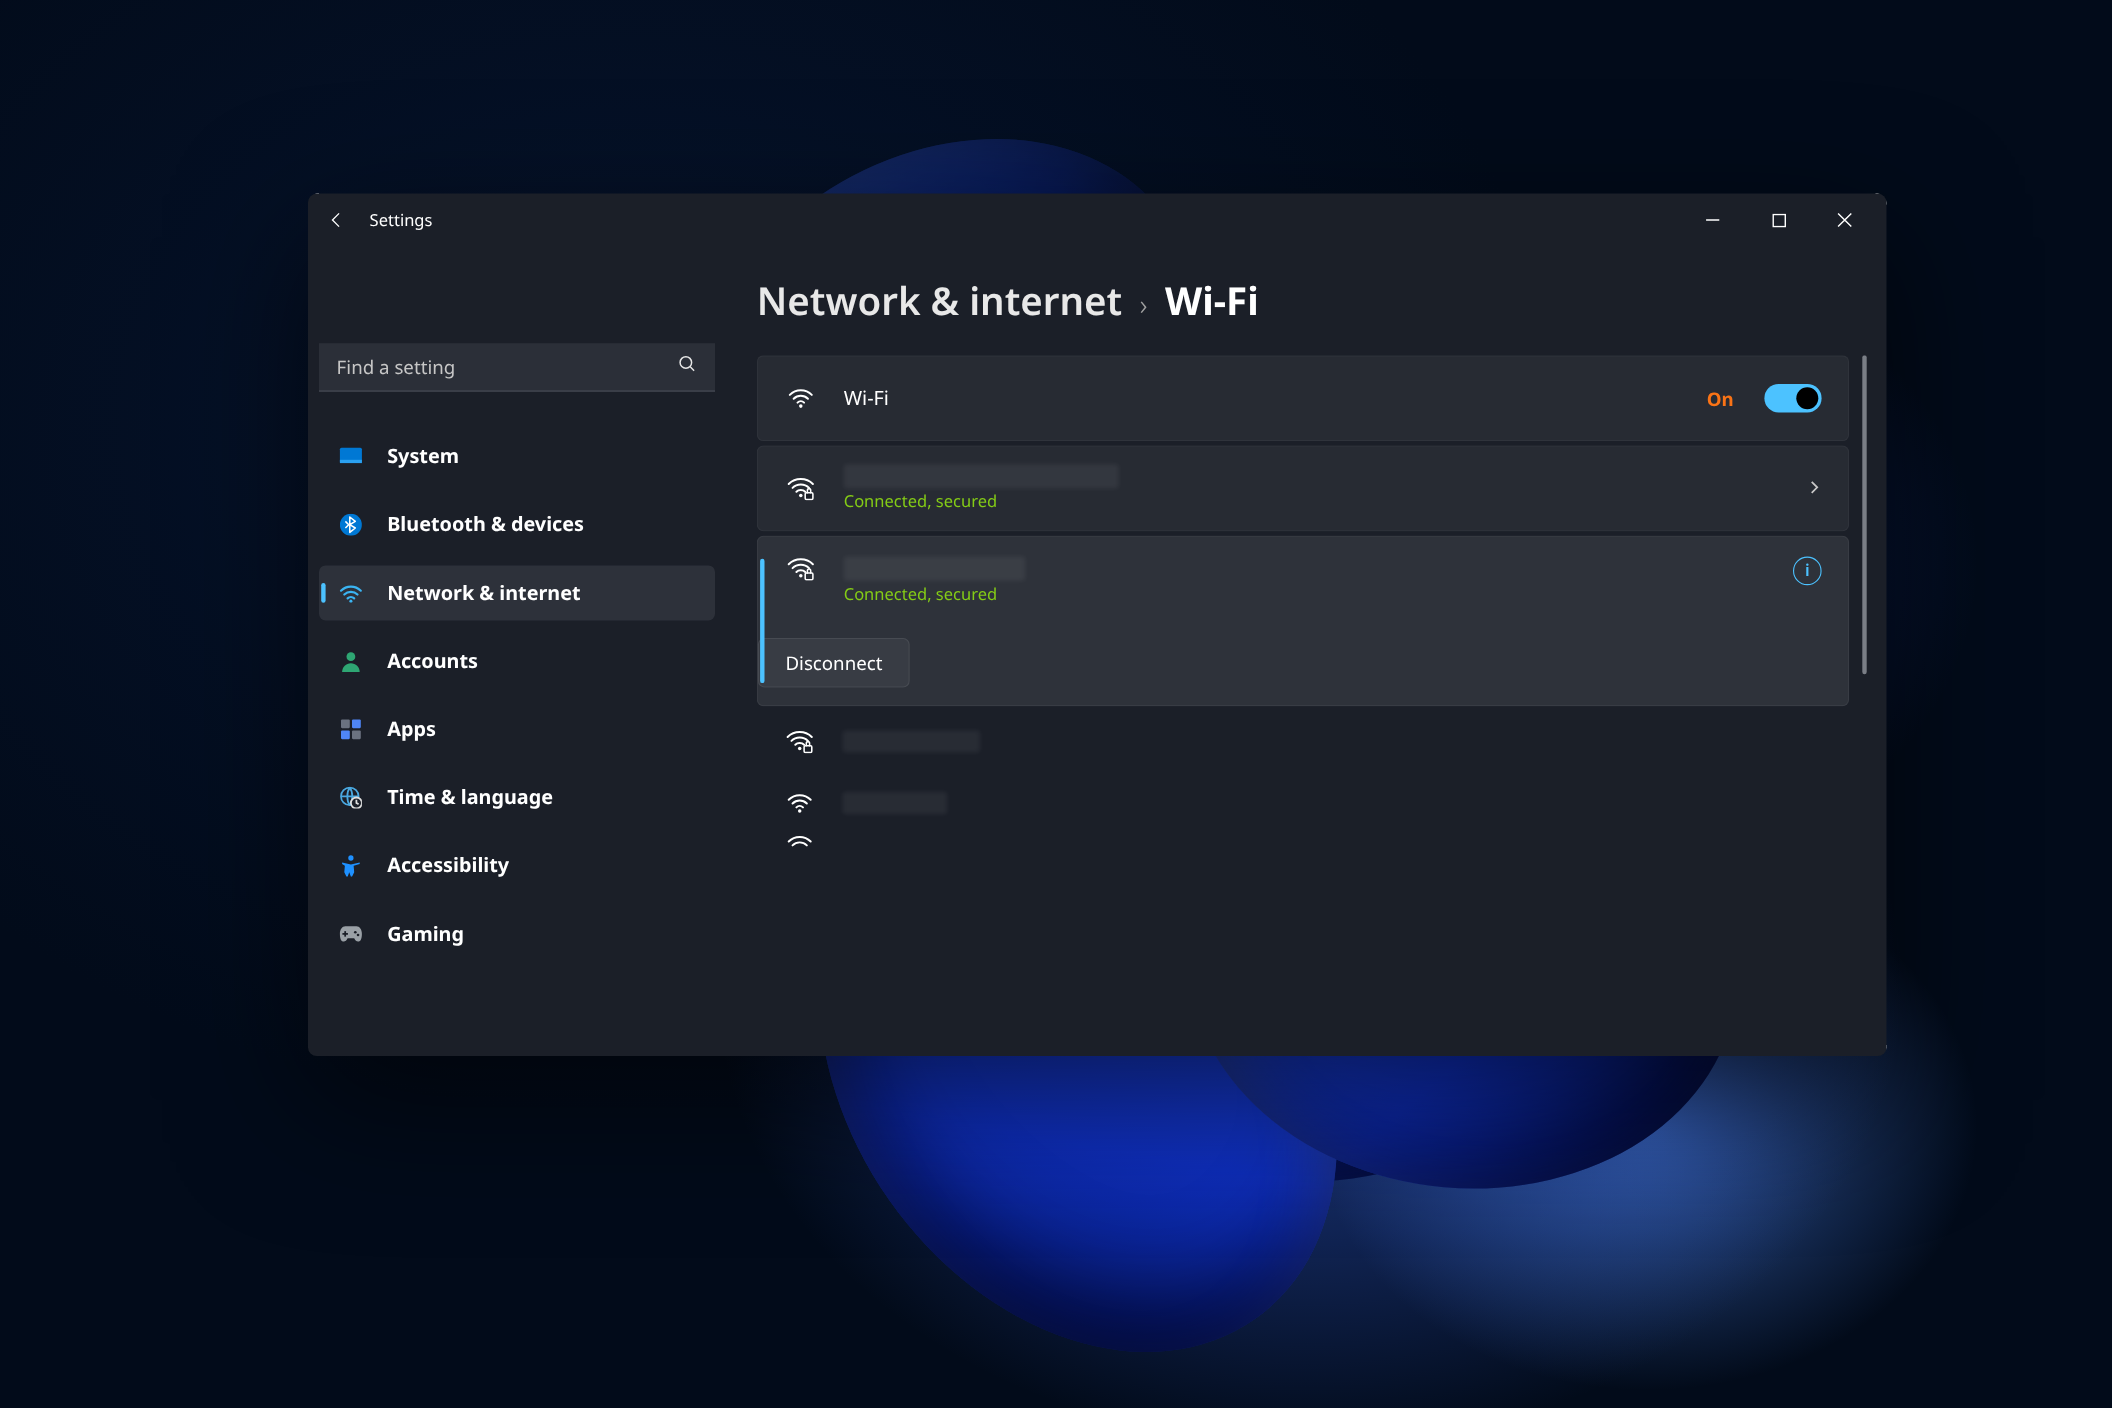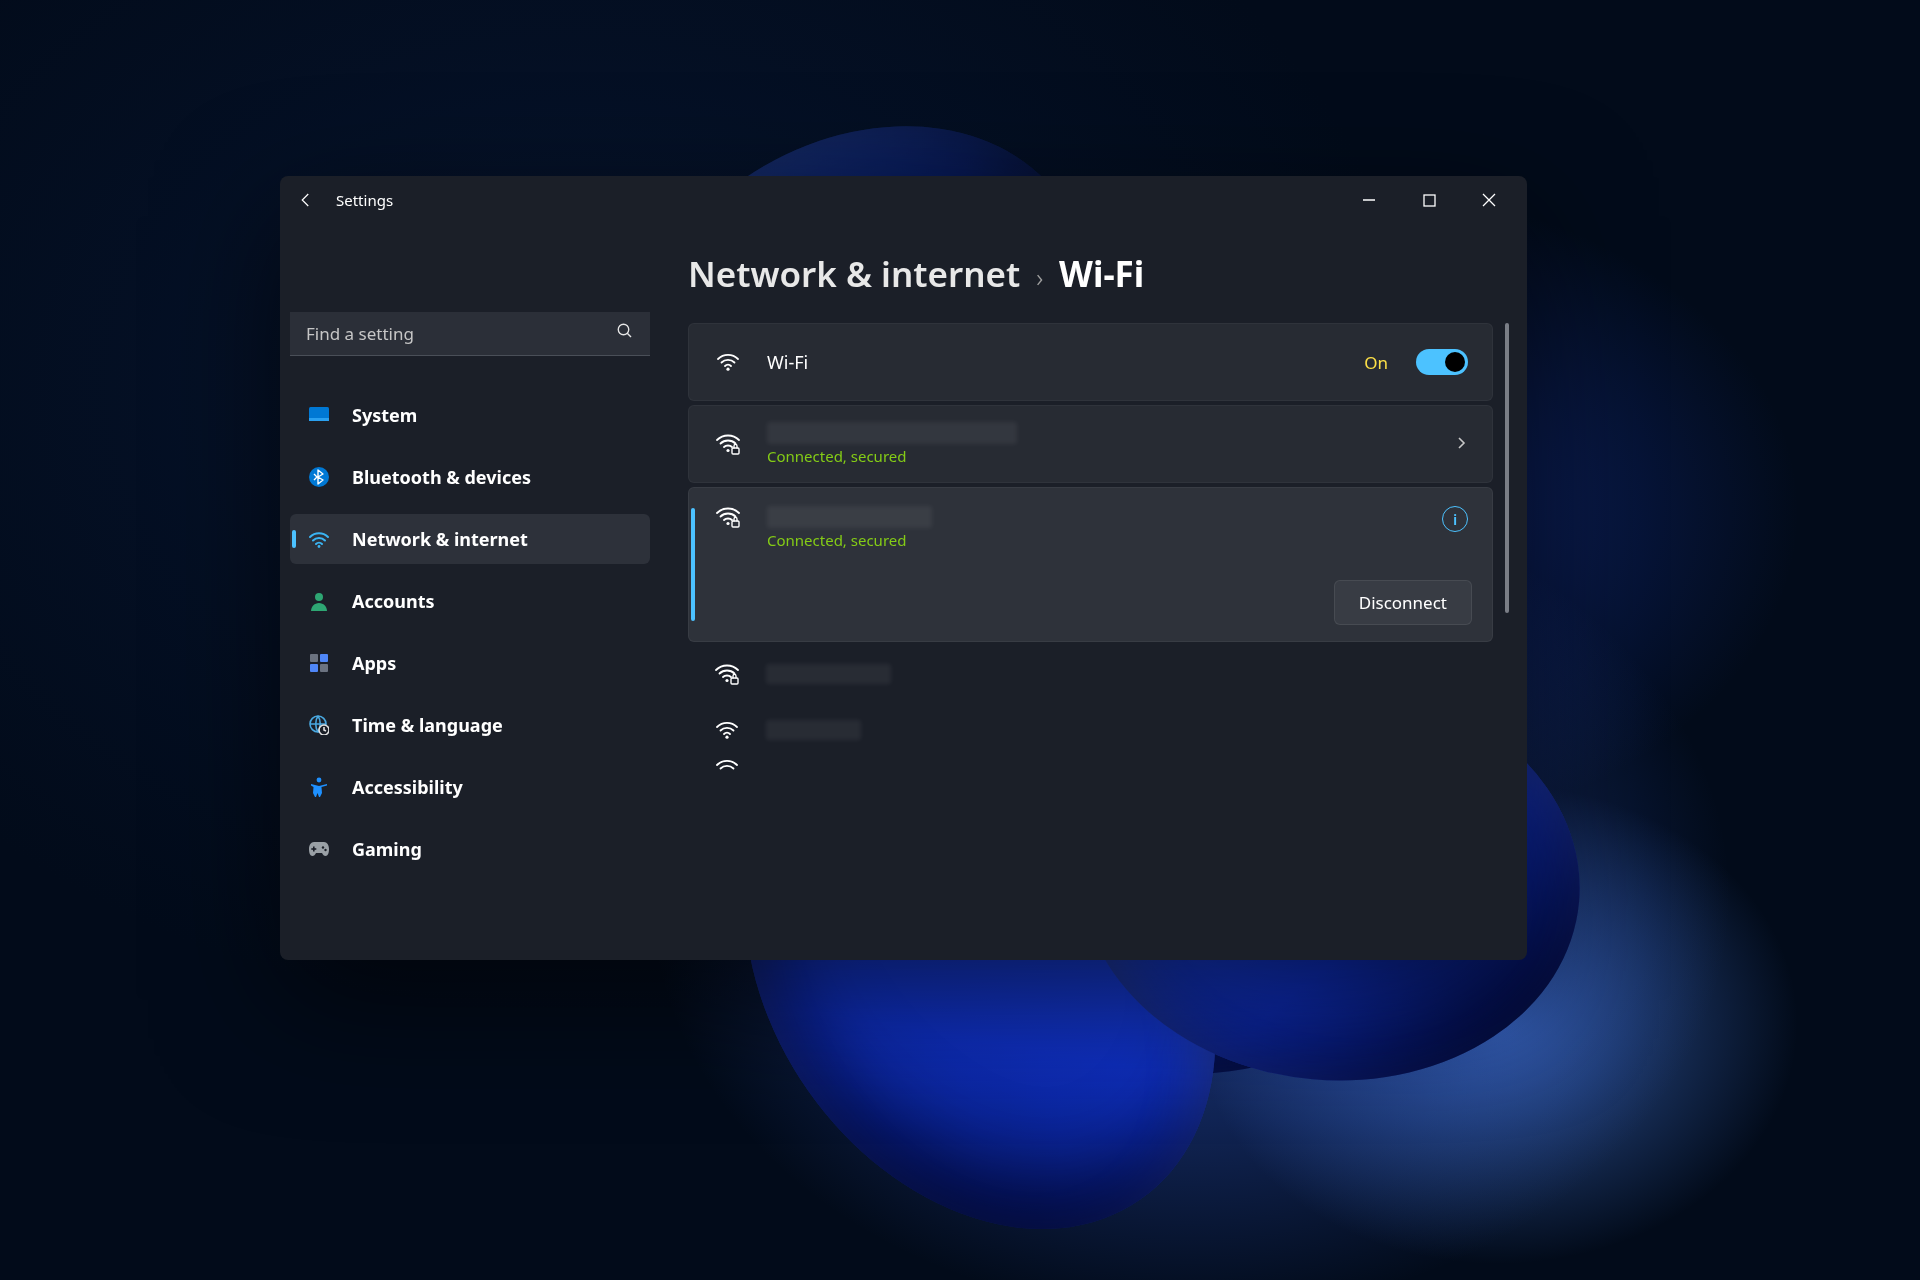--- a/index.html
+++ b/index.html
@@ -22,21 +22,21 @@
 .petal {
   position:absolute; border-radius:50%;
   background: linear-gradient(135deg,#2a5aff 0%, #0f2fbf 60%, #000a33 100%);
   box-shadow: inset -30px -30px 80px rgba(0,0,30,.6), inset 20px 20px 60px rgba(150,190,255,.25);
 }
 
 
 .window {
   position: absolute;
   left: 280px; top: 176px;
-  width: 1247px; height: 784px;
+  width: 1435px; height: 784px;
   background: #1b1f28;
   border-radius: 8px;
   box-shadow: 0 40px 120px rgba(0,0,0,.6);
   display: flex; flex-direction: column;
   overflow: hidden;
   color: #fff;
 }
 .corner { position:absolute; width:12px; height:12px; border:2px solid #fff; }
 .corner.tl { left:-2px; top:-2px; border-right:none; border-bottom:none; }
 .corner.tr { right:-2px; top:-2px; border-left:none; border-bottom:none; }
@@ -114,38 +114,38 @@
 .row-icon { width:30px; display:flex; justify-content:center; color:#fff;}
 .row-body { flex:1; display:flex; flex-direction:column; justify-content:center; }
 .row-title { font-size:18px; color:#fff; }
 .row-sub { font-size:15px; color:#84cc16; margin-top:2px;}
 .redact { display:inline-block; height:22px; border-radius:3px; background:rgba(255,255,255,.06); filter:blur(2px);}
 .toggle {
   width:52px; height:26px; border-radius:13px; background:#4cc2ff;
   position:relative;
 }
 .toggle::after { content:""; position:absolute; right:3px; top:3px; width:20px; height:20px; border-radius:50%; background:#000; }
-.state-label { font-size:17px; color:#fde047; margin-right:4px;}
+.state-label { font-size:17px; color:#f97316; margin-right:4px;font-weight:bold;}
 .chev { color:#c8c8c8; }
 
 .network-expanded {
   background:#2e323a; border-radius:6px; border:1px solid rgba(255,255,255,.05);
   margin-bottom:4px; position:relative; padding-bottom:16px;
 }
 .network-expanded::before {
   content:""; position:absolute; left:2px; top:20px; bottom:20px; width:4px;
   background:#4cc2ff; border-radius:3px;
 }
 .net-head { display:flex; padding:18px 24px 8px 24px; gap:24px; }
 .info-icon {
   width:26px;height:26px;border:1.6px solid #4cc2ff;border-radius:50%;
   color:#4cc2ff; display:flex; align-items:center; justify-content:center;
   font-size:15px; font-weight:600;
 }
-.disconnect-row { display:flex; justify-content:flex-end; padding: 22px 20px 0 0;}
+.disconnect-row { display:flex; justify-content:flex-start; padding: 22px 20px 0 0;}
 .btn {
   background:#383c44; border:1px solid rgba(255,255,255,.08);
   color:#fff; font-size:17px; padding:10px 24px; border-radius:6px;
   font-family:inherit;
 }
 
 .net-list-item {
   display:flex; align-items:center; height:56px; padding:0 24px; gap:24px;
 }
 </style>

